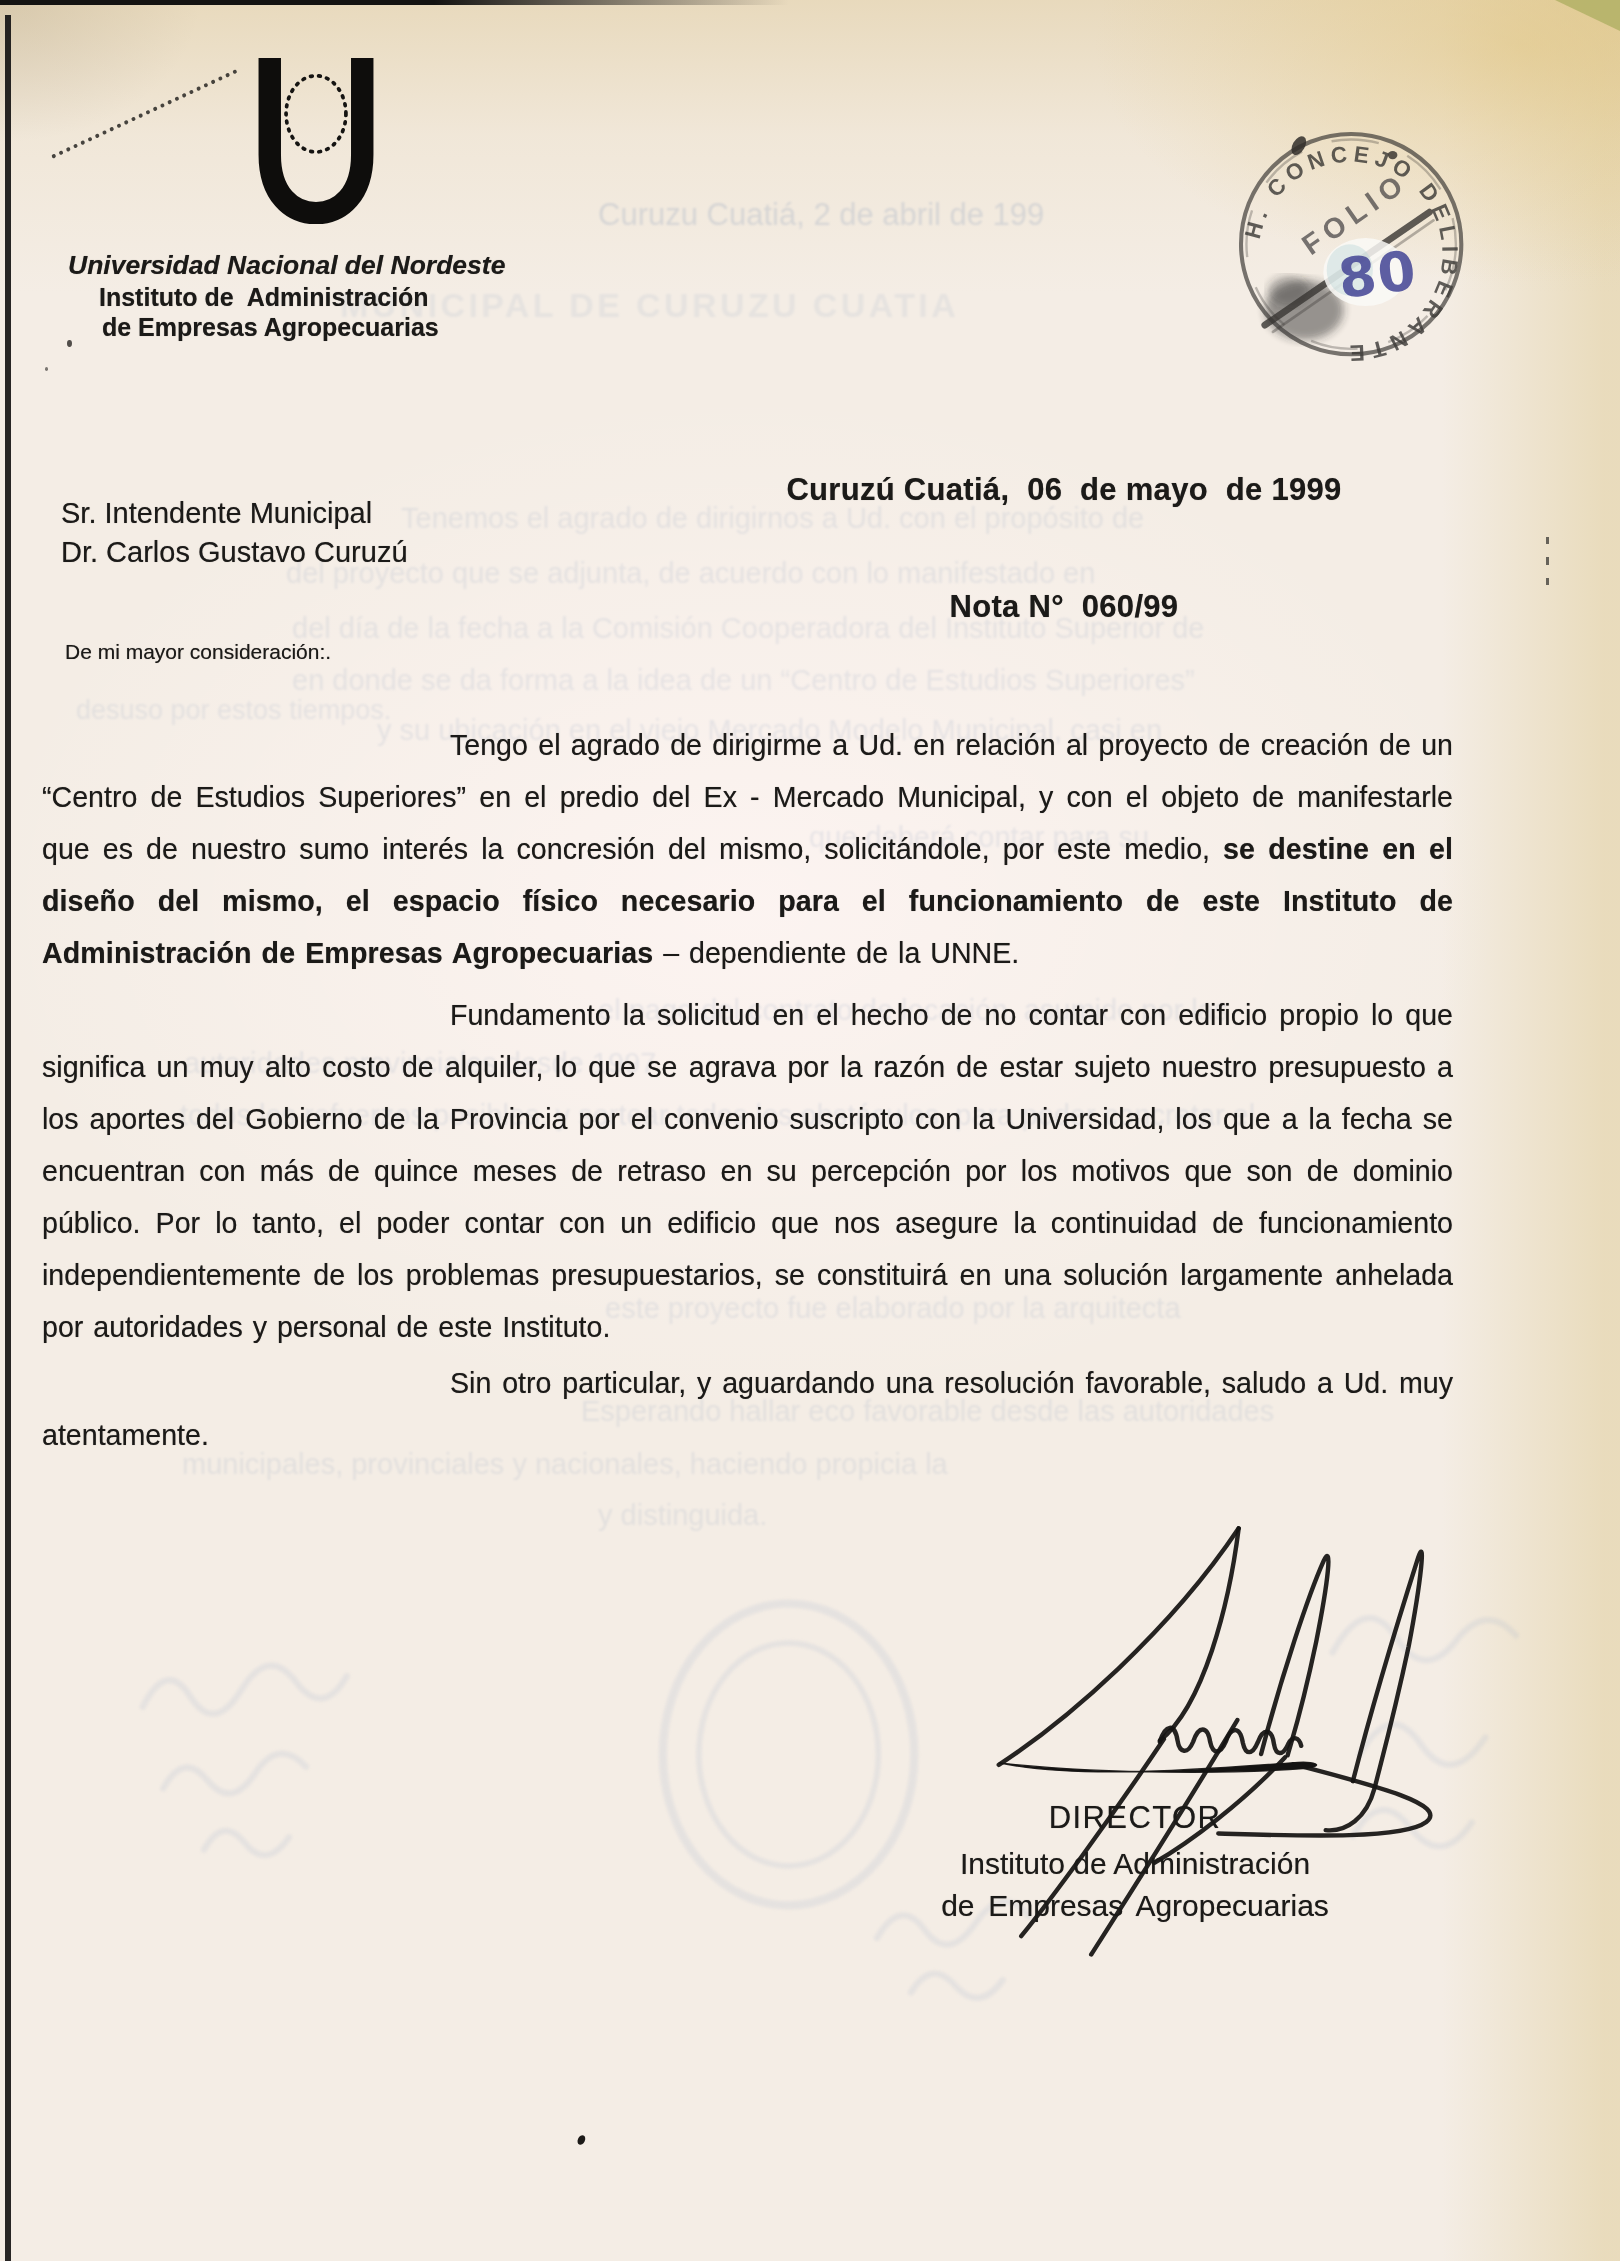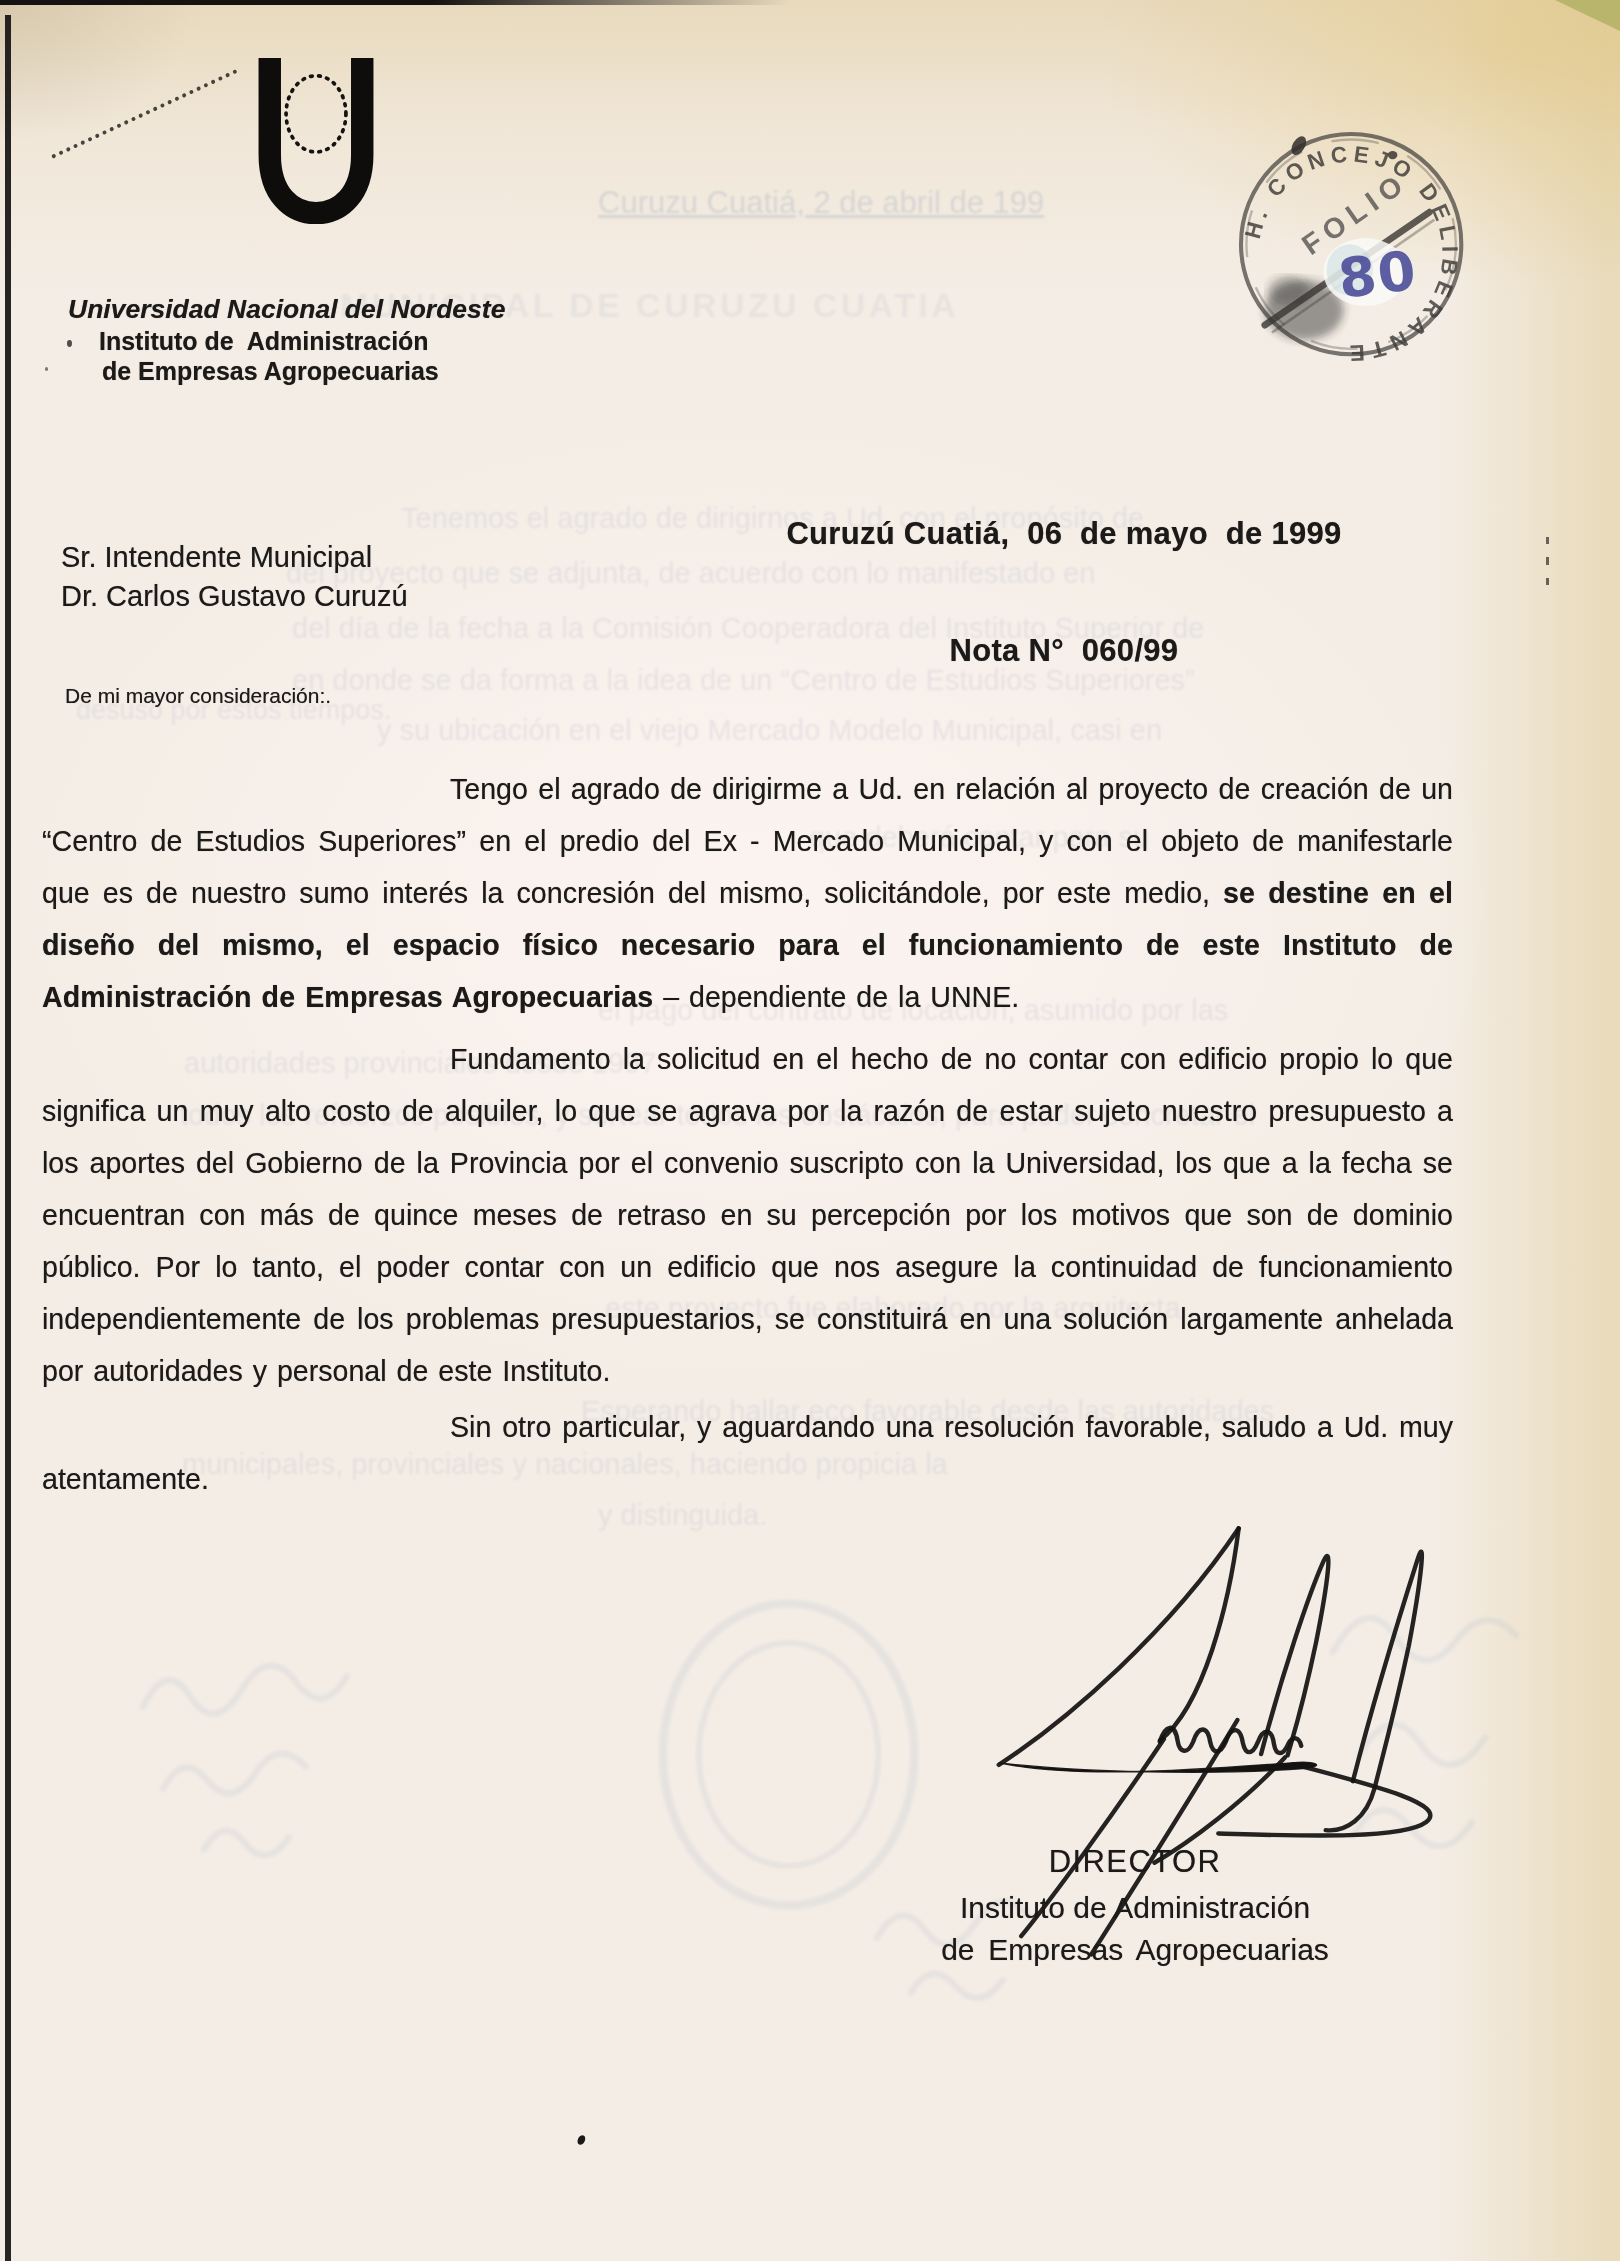--- a/index.html
+++ b/index.html
@@ -10,21 +10,21 @@
     font-family:"Liberation Sans", sans-serif;
     color:#1b1a18;
     background:
       radial-gradient(612px 340px at 94% 2%, rgba(226,198,128,.55), rgba(226,198,128,0) 70%),
       linear-gradient(180deg, rgba(214,188,128,.40) 0%, rgba(222,200,150,.16) 6%, rgba(0,0,0,0) 13%),
       linear-gradient(90deg, rgba(0,0,0,0) 89%, rgba(222,202,148,.5) 99%),
       radial-gradient(1020px 680px at 46% 40%, rgba(255,246,245,.75), rgba(255,246,245,0) 75%),
       radial-gradient(286px 204px at 0% 0%, rgba(120,110,100,.22), rgba(120,110,100,0) 70%),
       #f4ede5;
   }
-  .typed{ text-shadow:0 0 0.7px rgba(25,22,20,.55);margin-top:44px; }
+  .typed{ text-shadow:0 0 0.7px rgba(25,22,20,.55); }
 
   
   .edge-left{position:absolute;left:5.4px;top:15px;width:6.1px;height:2246px;background:#151413;opacity:.92;}
   .edge-top{position:absolute;left:0;top:0;width:789px;height:4.8px;background:linear-gradient(90deg,#141312 55%,rgba(20,19,18,0));}
   .corner-sliver{position:absolute;right:0;top:0;width:65px;height:31px;background:#b5b268;clip-path:polygon(0 0,100% 0,100% 100%);opacity:.9;}
   .scratch{position:absolute;left:52px;top:155px;width:204px;height:0;border-top:4.1px dotted rgba(28,26,24,.8);transform:rotate(-25deg);transform-origin:left center;}
   .speck-a{position:absolute;left:578px;top:2135px;width:6.8px;height:9.5px;background:#1c1a18;border-radius:50%;transform:rotate(25deg);}
   .speck-b{position:absolute;left:67px;top:340px;width:4.8px;height:6.8px;background:rgba(40,38,35,.8);border-radius:50%;}
   .speck-c{position:absolute;left:45px;top:367px;width:3.4px;height:4.1px;background:rgba(40,38,35,.6);border-radius:50%;}
   .edge-dashes{position:absolute;left:1546px;top:537px;width:3.4px;height:58px;background:repeating-linear-gradient(180deg,#3a3834 0 7.5px,rgba(0,0,0,0) 7.5px 20.4px);opacity:.75;}
@@ -56,21 +56,21 @@
   
   .sig{position:absolute;left:646px;top:1516px;}
   .sig-block{position:absolute;left:836px;top:1788px;width:598px;text-align:center;}
   .sig-name{font-size:32px;letter-spacing:0.3px;white-space:nowrap;}
   .sig-title{font-size:31px;margin-top:11.6px;letter-spacing:1.4px;}
   .sig-org1{font-size:30px;margin-top:11px;}
   .sig-org2{font-size:30px;margin-top:8.8px;word-spacing:5.4px;}
 
   
   .ghost{position:absolute;color:#7d93b5;opacity:.15;filter:blur(1.1px);font-size:29px;white-space:nowrap;}
-  .gl0{left:598px;top:185px;font-size:31px;opacity:.24;filter:blur(0.8px);text-decoration:underline;}
+  .gl0{left:598px;top:197px;font-size:31px;opacity:.24;filter:blur(0.8px);}
   .gl1{left:340px;top:286px;font-size:34px;font-weight:700;letter-spacing:3.4px;opacity:.13;color:#8aa0bd;}
   .gl2{left:401px;top:502px;}
   .gl3{left:286px;top:557px;}
   .gl4{left:292px;top:612px;}
   .gl5{left:292px;top:664px;}
   .gl6{left:377px;top:714px;}
   .gl7{left:76px;top:695px;font-size:27px;}
   .gl8{left:809px;top:821px;}
   .gl9{left:598px;top:994px;}
   .gl10{left:184px;top:1047px;}

